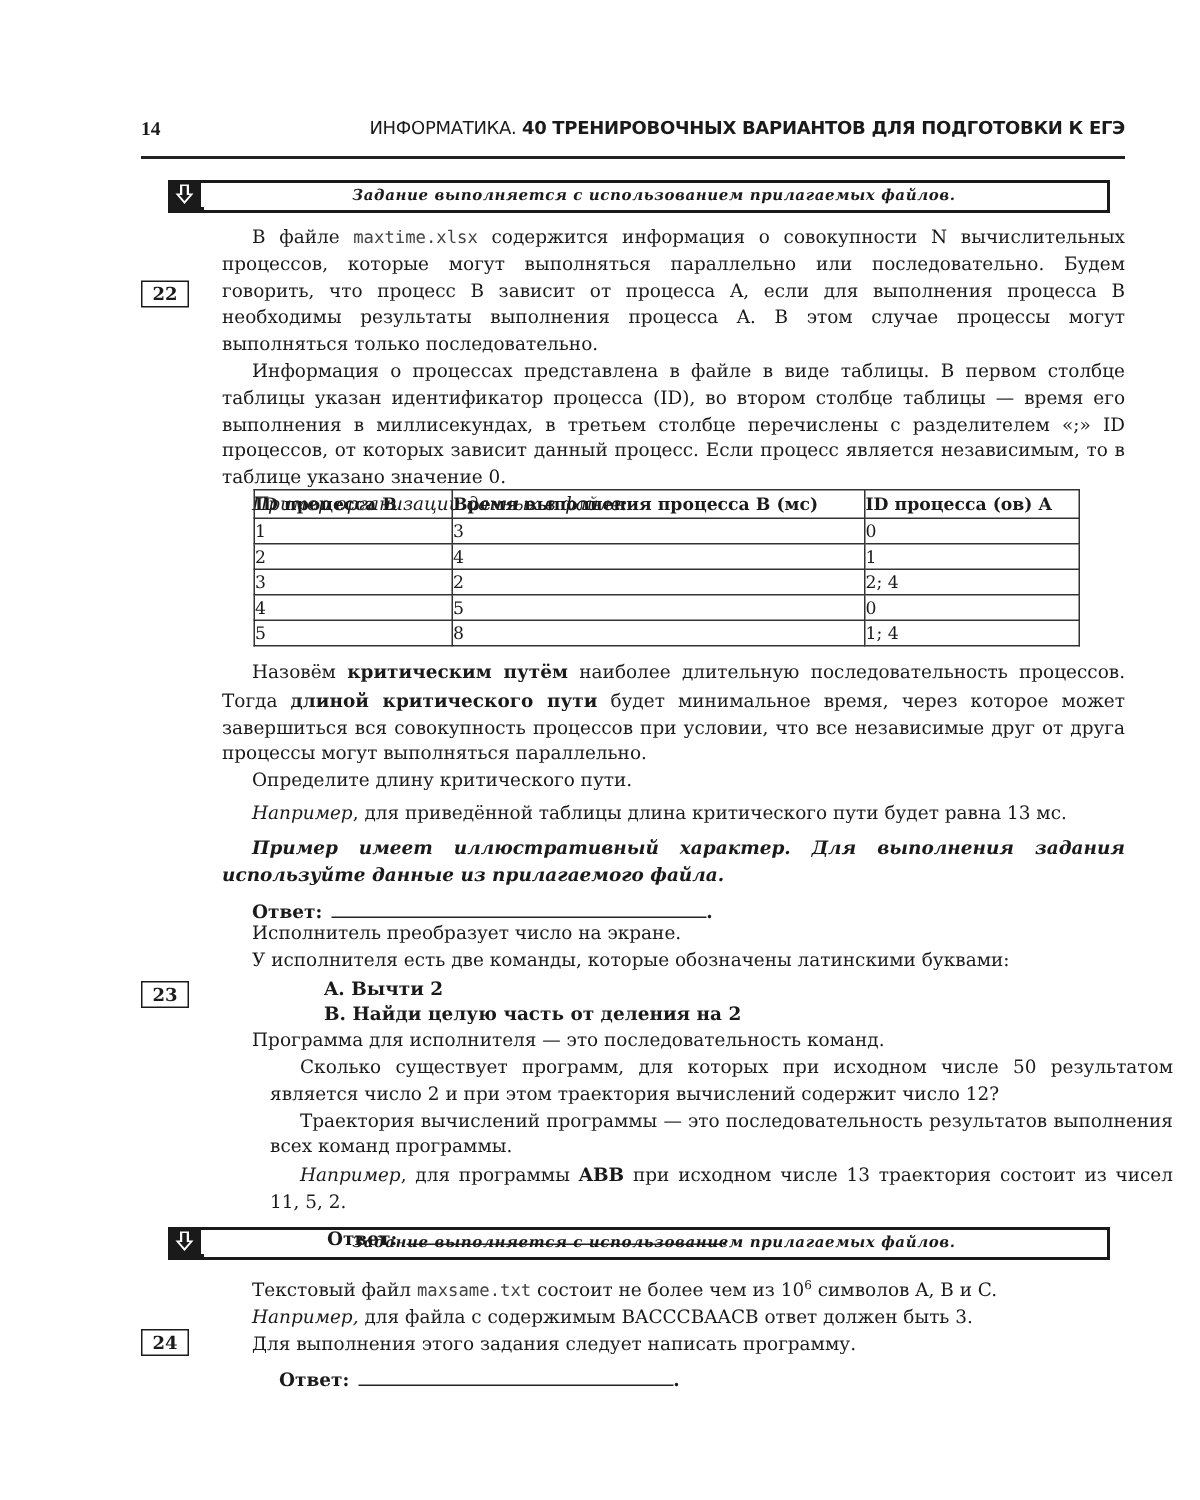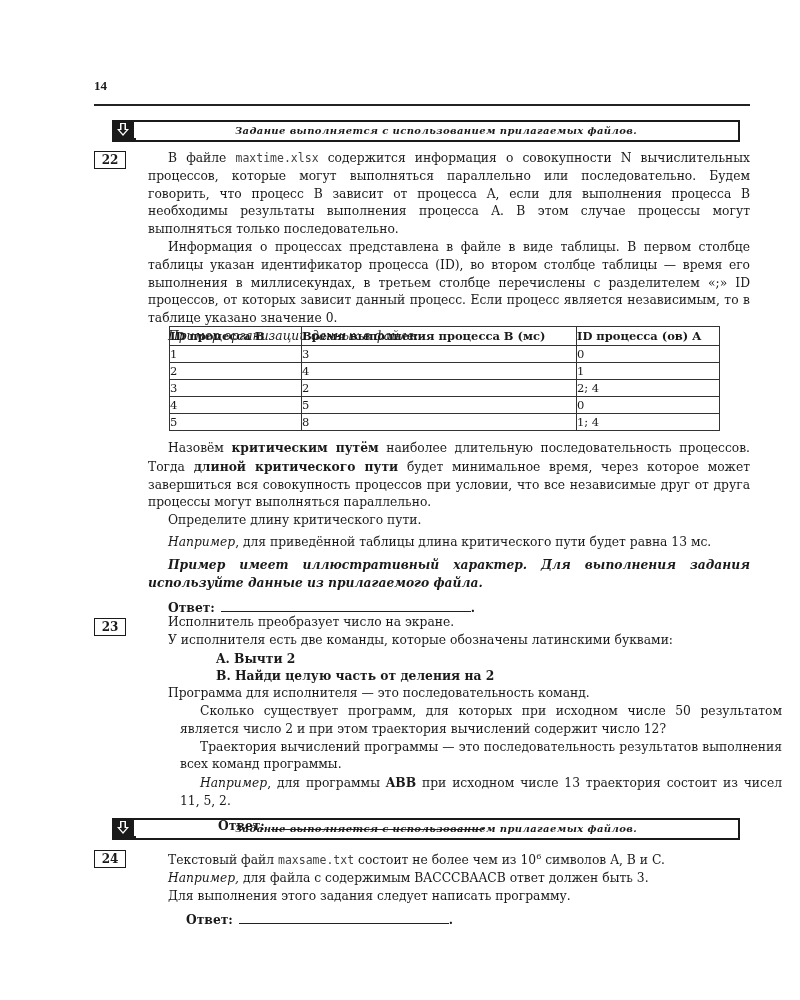--- a/index.html
+++ b/index.html
@@ -15,21 +15,21 @@
 
   .file-banner { position:absolute; left:112px; height:22px; width:630px; }
   .file-icon { position:absolute; left:0; top:0; width:22px; height:22px; background:#1a1a1a; }
   .file-icon svg { position:absolute; left:2px; top:1px; }
   .file-box { position:absolute; left:22px; top:0; width:604px; height:18px; border:2px solid #1a1a1a;
               border-left:none; text-align:center; font-style:italic; font-weight:bold;
               font-size:10px; line-height:18px; letter-spacing:0.4px; }
   .file-bar { position:absolute; left:22px; top:18px; width:2px; height:4px; background:#1a1a1a; }
 
   .task-num { position:absolute; left:94px; width:30px; height:16px; border:1.5px solid #1a1a1a;
-              font-weight:bold; font-size:12px; text-align:center; line-height:16px; }
+              font-weight:bold; font-size:12px; text-align:center; line-height:16px;margin-top:36px; }
 
   .text { position:absolute; left:148px; width:602px; font-size:12.3px; line-height:17.8px;
           text-align:justify; }
   .text p { margin:0; }
   .ind { text-indent:20px; }
   .mono { font-family:"DejaVu Sans Mono", "Liberation Mono", monospace; font-size:11.5px; color:#444; }
   .it { font-style:italic; }
   .bold { font-weight:bold;font-style:italic; }
   .gap { height:4px; }
 
@@ -43,20 +43,21 @@
   .answer .line { display:inline-block; border-bottom:1.3px solid #222; width:250px; height:10px;
                   vertical-align:baseline; margin-left:6px; }
   .cmd { padding-left:48px; font-weight:bold; text-indent:0; }
   sup { font-size:8px; }
 </style>
 </head>
 <body>
 
 <div class="header">
   <span class="page-num">14</span>
+  <span class="running-title"><span>ИНФОРМАТИКА. </span><b>40 ТРЕНИРОВОЧНЫХ ВАРИАНТОВ ДЛЯ ПОДГОТОВКИ К ЕГЭ</b></span>
 </div>
 <div class="header-rule"></div>
 
 <div class="file-banner" style="top:120px;">
   <div class="file-icon">
     <svg width="18" height="18" viewBox="0 0 18 18">
         <path d="M6 2 H12 V8 H15 L9 15 L3 8 H6 Z" fill="#fff"></path>
         <path d="M7.5 3 V9 H5.5 L9 13 L12.5 9 H10.5 V3 Z" fill="#1a1a1a"></path>
       </svg>
   </div>

